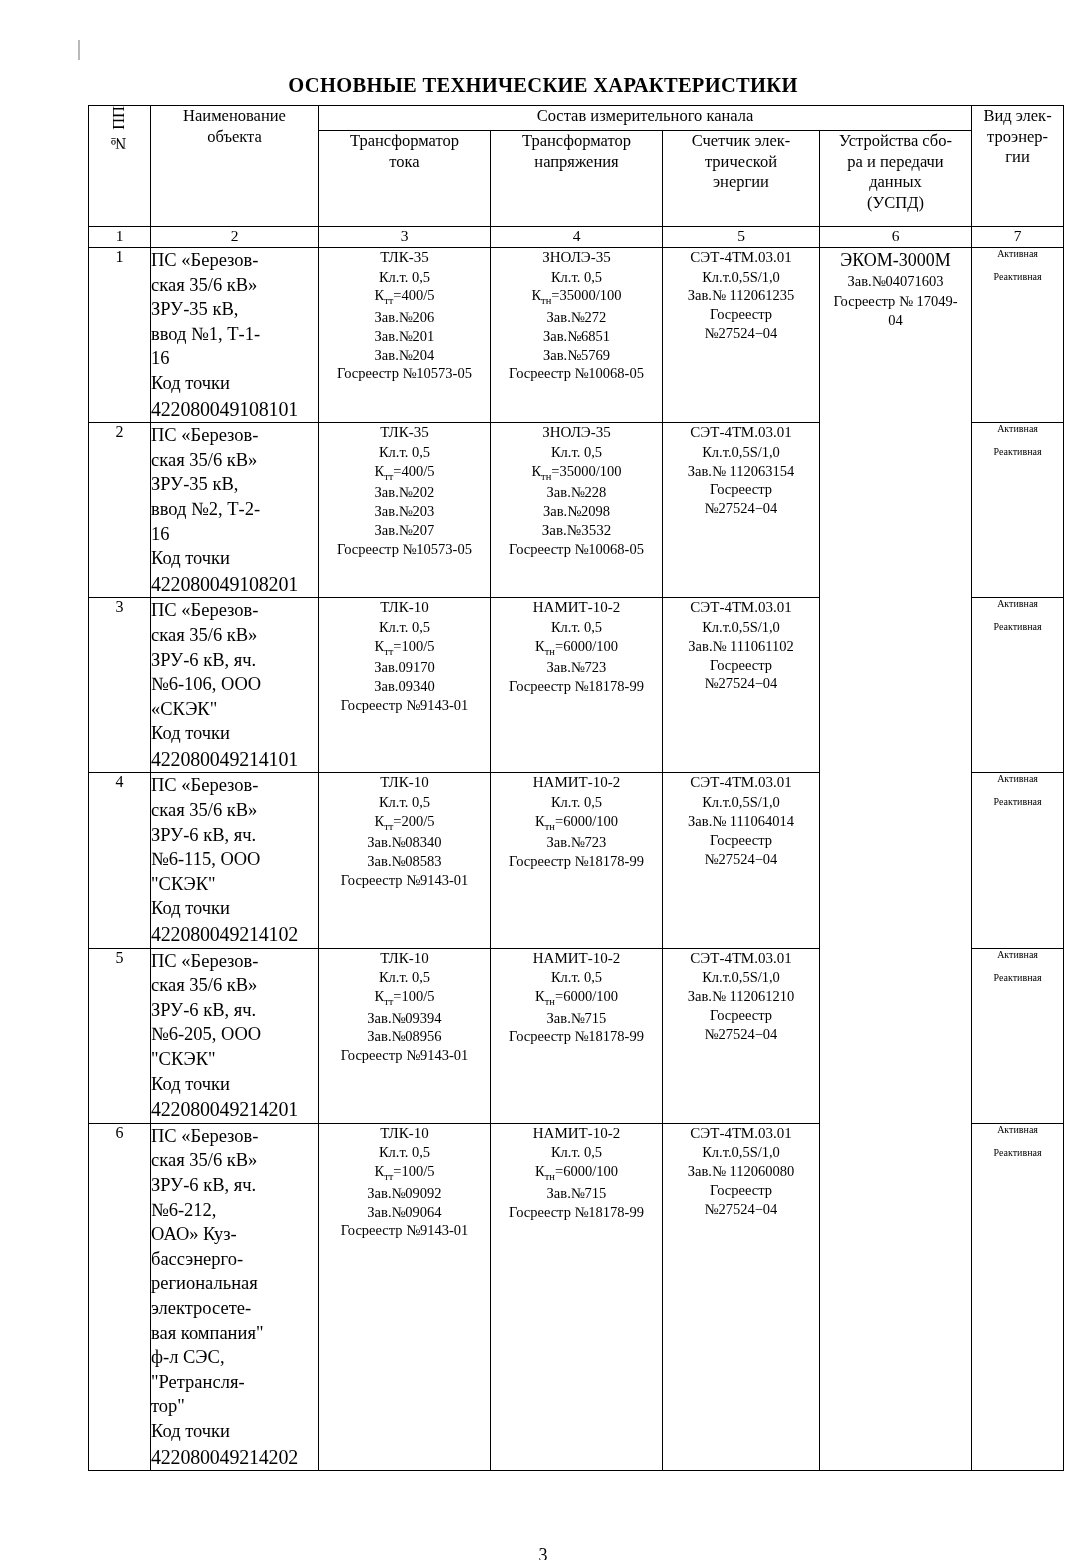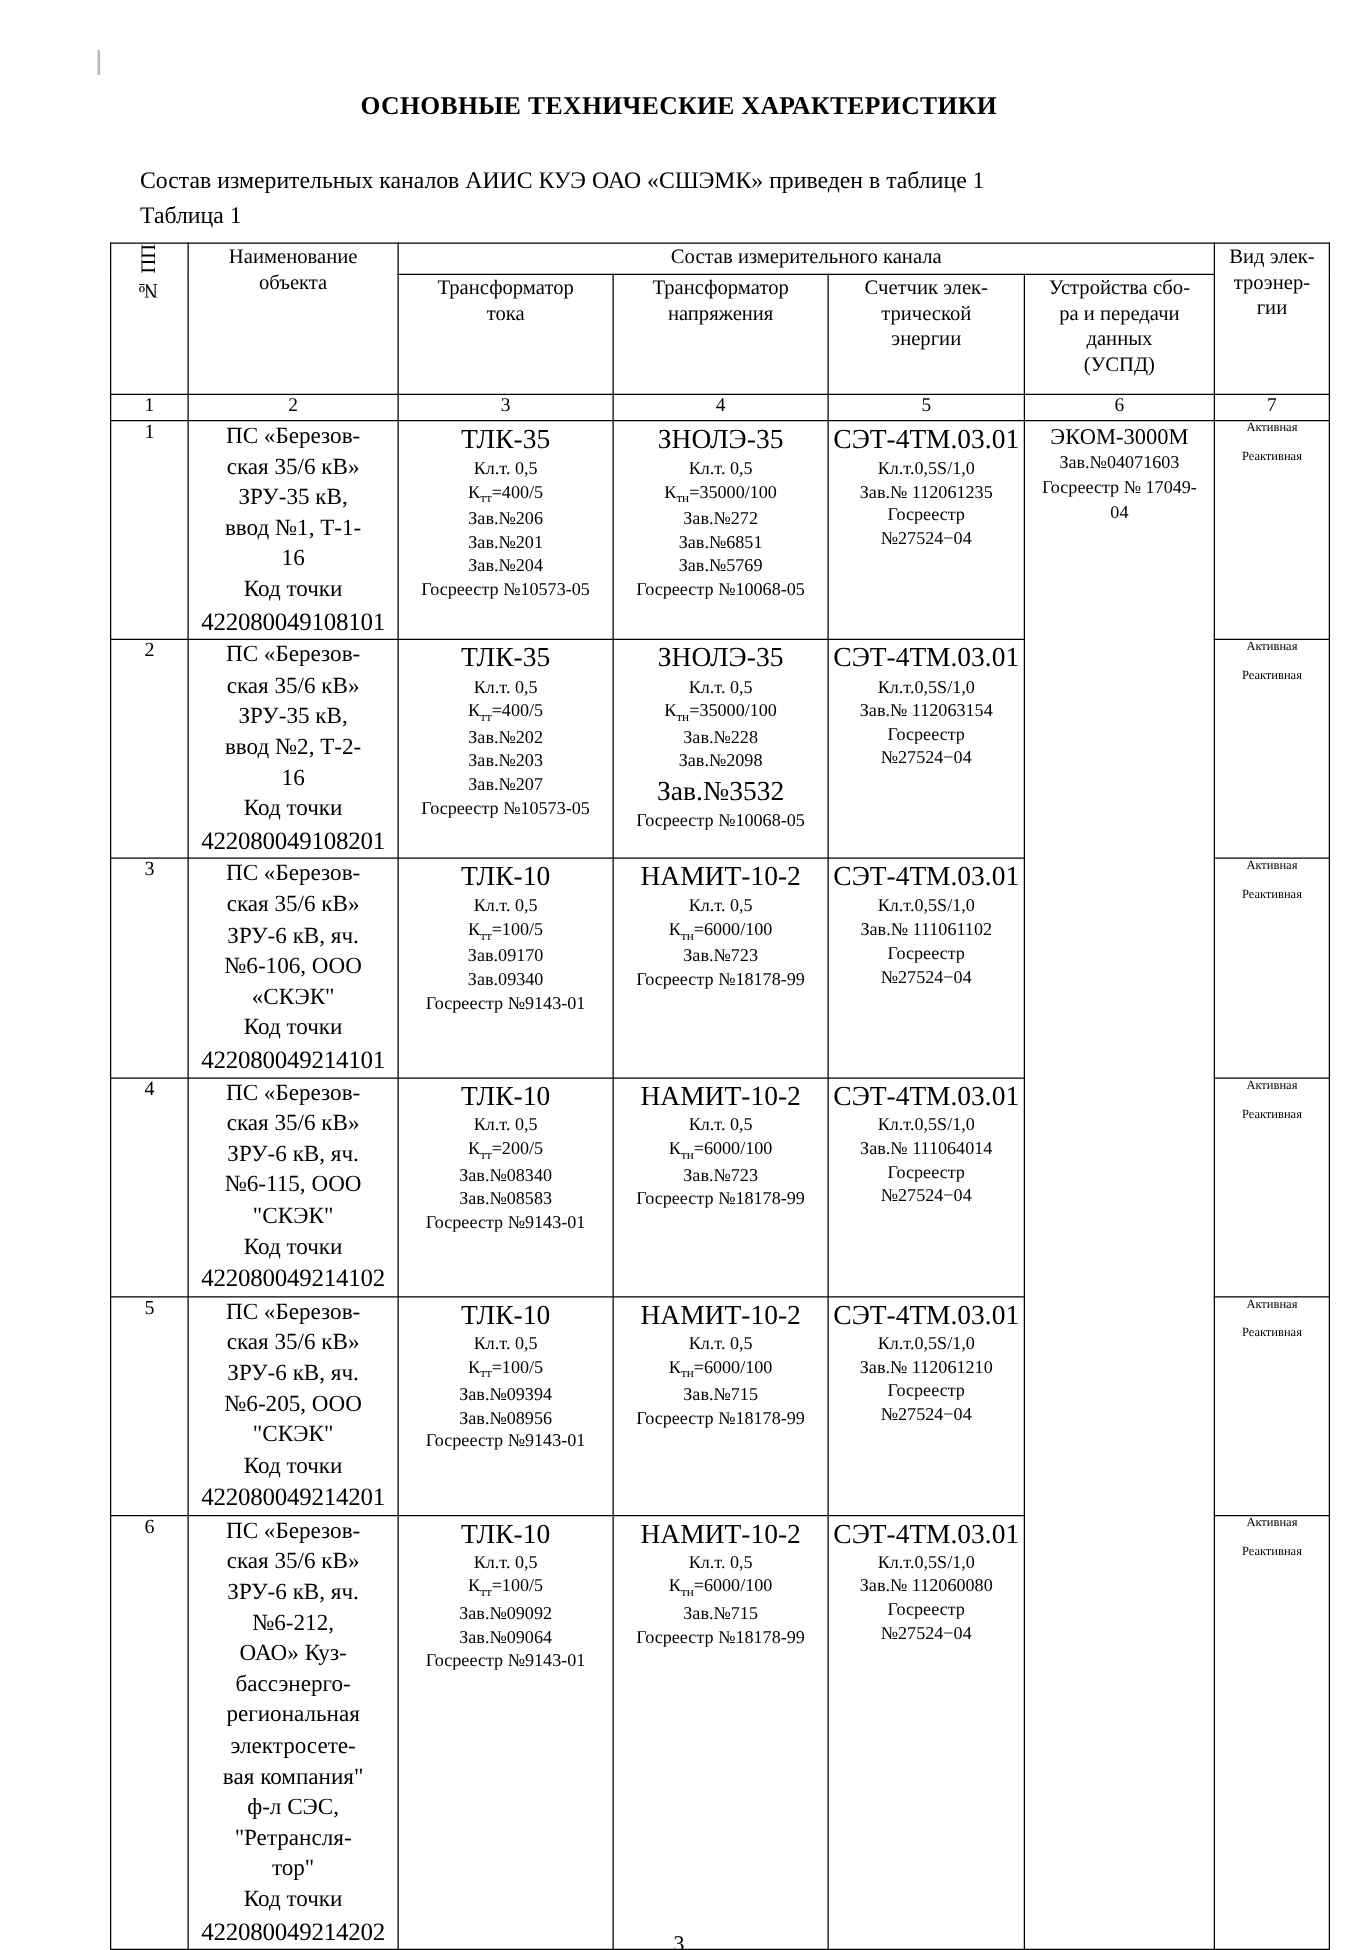--- a/index.html
+++ b/index.html
@@ -87,39 +87,38 @@
   col.c5 { width: 157px; }
   col.c6 { width: 152px; }
   col.c7 { width: 92px; }
 
   td.idx {
     text-align: center;
     font-size: 16px;
     padding-top: 4px;
   }
   td.obj {
-    text-align: center;
     font-size: 18.5px;
     line-height: 1.33;
     padding: 4px 4px 6px 4px;
   }
   td.obj .code-lbl { display:block; }
   td.obj .code-num {
     display: block;
     font-size: 20px;
     letter-spacing: -0.2px;
   }
   td.spec {
     text-align: center;
     font-size: 14.5px;
     line-height: 1.3;
     padding: 4px 3px;
     vertical-align: middle;
   }
-  td.spec .big { font-size: 22px; }
+  td.spec .big { font-size: 15px; }
   td.spec .l { display: block; white-space: nowrap; }
   td.uspd {
     text-align: center;
     font-size: 14.5px;
     line-height: 1.35;
     vertical-align: middle;
     padding: 4px 6px;
   }
   td.uspd .l { display: block; }
   td.uspd .big { font-size: 18px; }
@@ -151,24 +150,20 @@
 </style>
 </head>
 <body>
 
 <div class="page">
 
   <div class="corner-mark"></div>
 
   <div class="doc-title">ОСНОВНЫЕ ТЕХНИЧЕСКИЕ ХАРАКТЕРИСТИКИ</div>
 
-  <div class="intro">
-    <span>Состав измерительных каналов АИИС КУЭ ОАО «СШЭМК» приведен в таблице 1</span>
-    <span class="line2">Таблица 1</span>
-  </div>
 
   <table class="main">
     <colgroup>
       <col class="c1">
         <col class="c2">
         <col class="c3">
         <col class="c4">
         <col class="c5">
         <col class="c6">
         <col class="c7">

